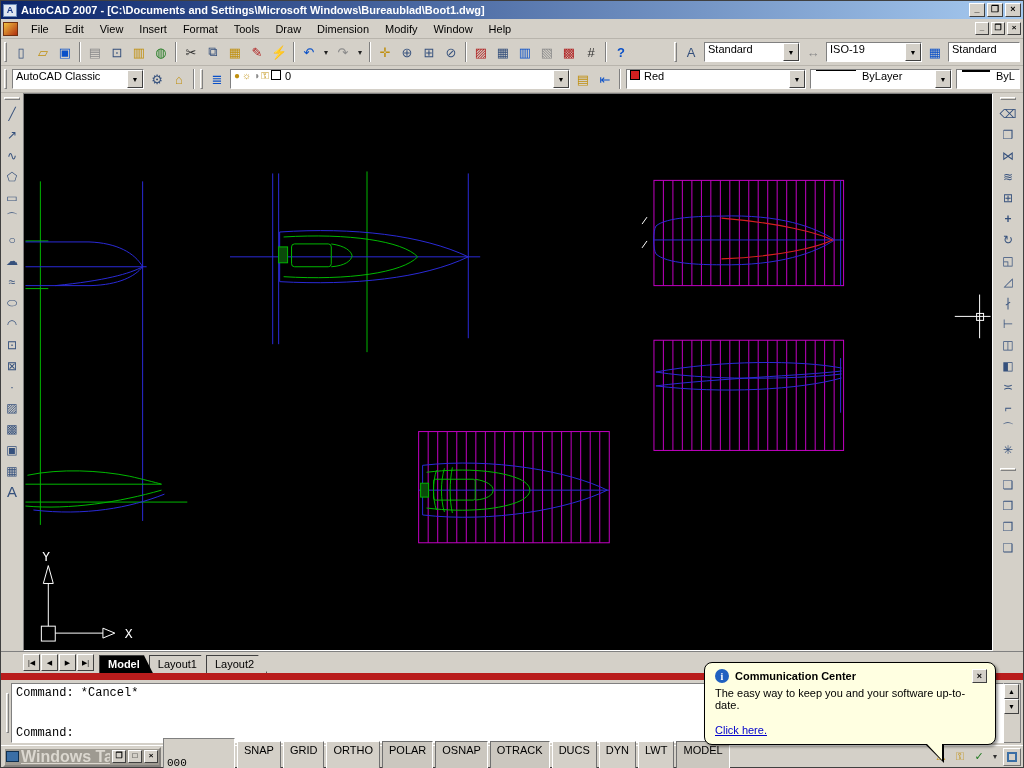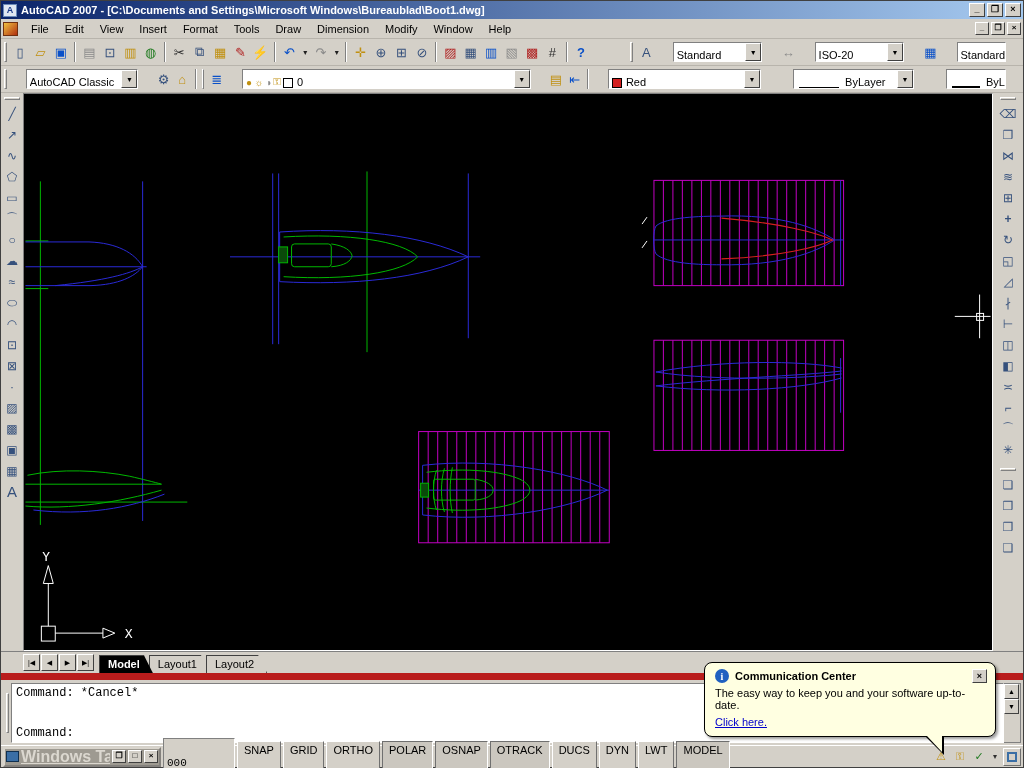--- a/index.html
+++ b/index.html
@@ -21,21 +21,21 @@
   .mdibtns { margin-left:auto; display:flex; gap:2px; }
   .mdibtns .wbtn { width:14px; height:13px; font-size:8px; line-height:10px; }
 
   
   .tbrow { height:27px; flex:0 0 27px; background:var(--chrome); display:flex; align-items:center; padding:0 1px; border-bottom:1px solid #b8b4ac; }
   .grip { width:3px; height:20px; border:1px solid; border-color:#fff #808080 #808080 #fff; margin:0 3px 0 2px; }
   .sep { width:2px; height:20px; border-left:1px solid #808080; border-right:1px solid #fff; margin:0 3px; }
   .tbtn { width:22px; height:22px; display:flex; align-items:center; justify-content:center; font-size:13px; color:#35507c; }
   .tbtn.small { width:12px; font-size:8px; color:#202020; }
   .g-y{color:#c09010} .g-r{color:#b02020} .g-bl{color:#0a50c8} .g-gr{color:#8a8a8a} .g-gn{color:#1f7a1f} .g-dk{color:#303030}
-  .combo { height:20px; background:#fff; border:1px solid; border-color:#808080 #fff #fff #808080; display:flex; align-items:flex-end; padding-left:3px; margin:0 16px; position:relative; }
+  .combo { height:20px; background:#fff; border:1px solid; border-color:#808080 #fff #fff #808080; display:flex; align-items:flex-start; padding-left:3px; margin:0 2px; position:relative; }
   .combo .val { flex:1; white-space:nowrap; overflow:hidden; color:#000; }
   .combo .drop { width:16px; height:18px; background:var(--chrome); border:1px solid; border-color:#fff #404040 #404040 #fff; display:flex; align-items:center; justify-content:center; font-size:7px; color:#000; flex:0 0 16px; }
   .mini { font-size:10px; margin-right:2px; }
   .swatch { width:10px; height:10px; border:1px solid #000; margin-right:4px; flex:0 0 10px; }
   .ltline { width:40px; height:1px; background:#000; margin:0 6px 0 2px; }
 
   
   .main { flex:1; display:flex; min-height:0; }
   .vtb { background:var(--chrome); display:flex; flex-direction:column; align-items:center; padding-top:2px; }
   .vtb.left { flex:0 0 22px; }
@@ -82,21 +82,21 @@
   .cleanbtn { width:18px; height:18px; border:1px solid; border-color:#fff #707070 #707070 #fff; display:flex; align-items:center; justify-content:center; }
   .cleanbtn i { display:block; width:10px; height:10px; border:2px solid #3a6ea5; background:#d4d0c8; }
 
   
   .balloon { position:absolute; left:704px; top:662px; width:292px; z-index:10; }
   .bbody { background:var(--balloon); border:1px solid #000; border-radius:8px; padding:6px 8px 8px 10px; box-shadow:2px 2px 3px rgba(0,0,0,.4); }
   .brow { display:flex; align-items:center; gap:6px; margin-bottom:4px; }
   .binfo { width:14px; height:14px; border-radius:50%; background:#2060c0; color:#fff; font-size:10px; font-weight:bold; font-family:"Liberation Serif",serif; display:flex; align-items:center; justify-content:center; }
   .btitle { font-weight:bold; font-size:11px; flex:1; color:#000; }
   .bclose { width:15px; height:14px; background:var(--chrome); border:1px solid; border-color:#fff #404040 #404040 #fff; font-size:9px; line-height:12px; text-align:center; font-weight:bold; color:#000; }
-  .bmsg { font-size:11px; color:#000; margin-bottom:5px; }
+  .bmsg { font-size:11px; color:#000; margin-bottom:13px; }
   .blink { font-size:11px; color:var(--link); text-decoration:underline; }
   .tailb { position:absolute; right:52px; bottom:-18px; width:0; height:0; border-top:19px solid #000; border-left:19px solid transparent; }
   .taily { position:absolute; right:54px; bottom:-15px; width:0; height:0; border-top:16px solid var(--balloon); border-left:15px solid transparent; }
 </style>
 </head>
 <body>
 
 <div class="screen">
 
   <div class="titlebar">
@@ -166,21 +166,21 @@
     <div class="tbtn g-bl" style="font-weight:bold;">?</div>
     <div style="width:40px"></div>
     <div class="grip"></div>
     <div class="tbtn">A</div>
     <div class="combo" style="width:96px">
       <span class="val">Standard</span>
       <span class="drop">▼</span>
     </div>
     <div class="tbtn g-gr">↔</div>
     <div class="combo" style="width:96px">
-      <span class="val">ISO-20</span>
+      <span class="val">ISO-19</span>
       <span class="drop">▼</span>
     </div>
     <div class="tbtn g-bl">▦</div>
     <div class="combo" style="flex:1">
       <span class="val">Standard</span>
     </div>
   </div>
 
   <div class="tbrow">
     <div class="grip"></div>

